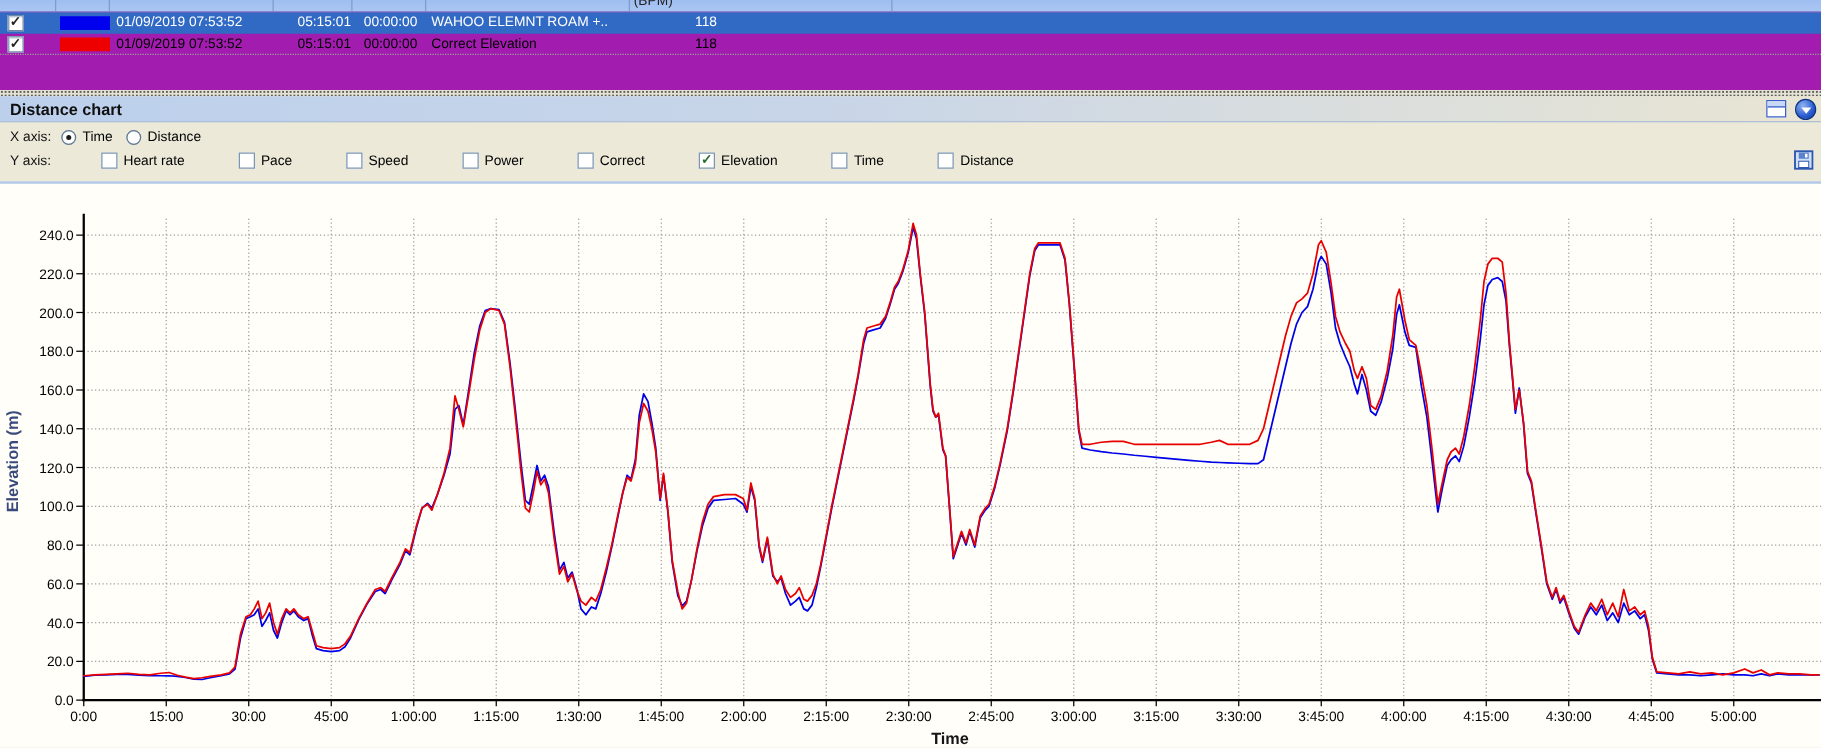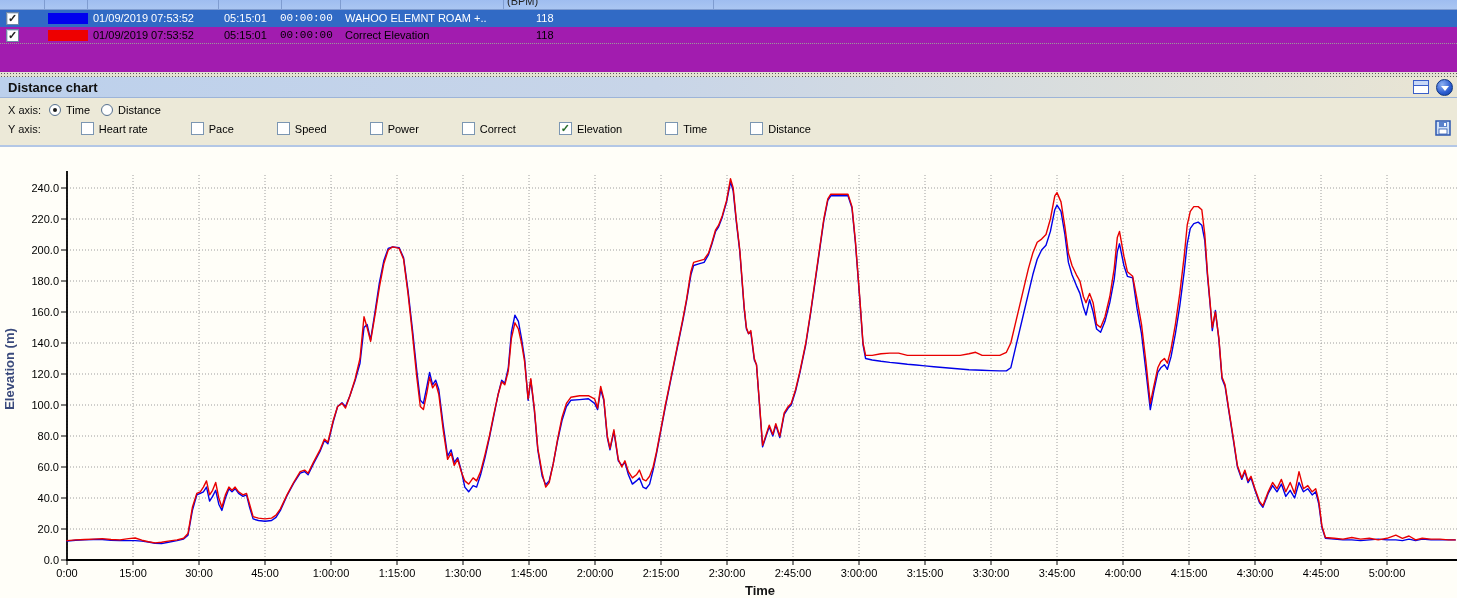--- a/index.html
+++ b/index.html
@@ -26,24 +26,24 @@
   .grid-row .cell { position: absolute; top: 2px; white-space: nowrap; }
   .cb {
     position: absolute; left: 6px; top: 2px; width: 13px; height: 13px;
     background: #ffffff; border: 1px solid #6f87a5;
     box-shadow: inset 1px 1px 0 #c9d4e2;
     font-size: 11px; line-height: 11px; text-align: center; color: #222;
     font-weight: bold;
   }
   .swatch { position: absolute; left: 48px; top: 3px; width: 40px; height: 11px; }
   .c-date { left: 93px; }
-  .c-dur  { left: 204px; padding-left: 20px; }
-  .c-off  { left: 280px; font-family: Liberation Mono, monospace; }
+  .c-dur  { left: 218px; padding-left: 20px; }
+  .c-off  { left: 291px; }
   .c-name { left: 345px; max-width: 175px; overflow: hidden; }
-  .c-bpm  { left: 536px; }
+  .c-bpm  { left: 556px; }
   .grid-row.plain { border-bottom: 1px dotted #9a9a9a; }
   
   #splitter {
     position: absolute; top: 72px; left: 0; width: 1457px; height: 5px;
     background-color: #e3e1d2;
     background-image: radial-gradient(circle, #5a5a5a 0.8px, transparent 1px);
     background-size: 3px 3px; cursor: row-resize;
   }
   
   #overlay-bar {

